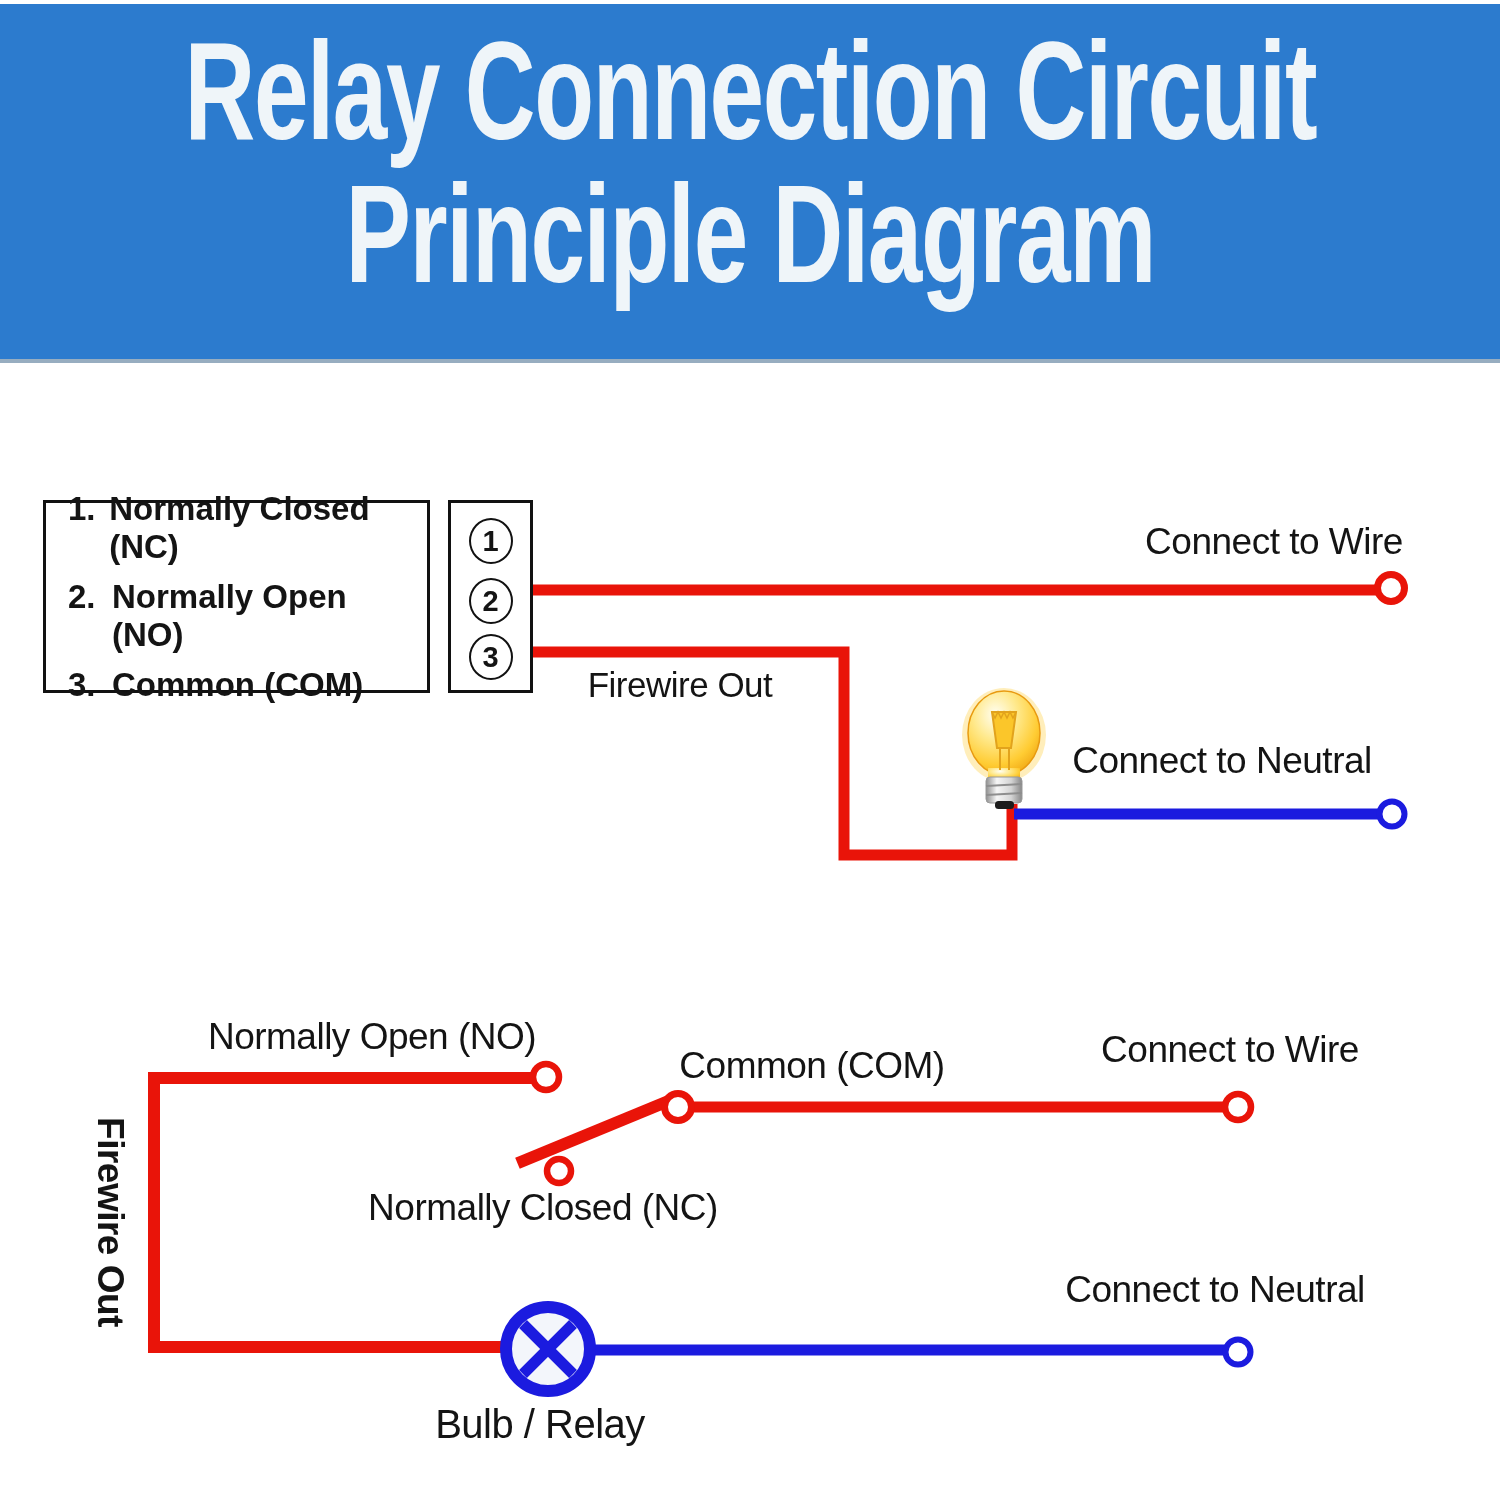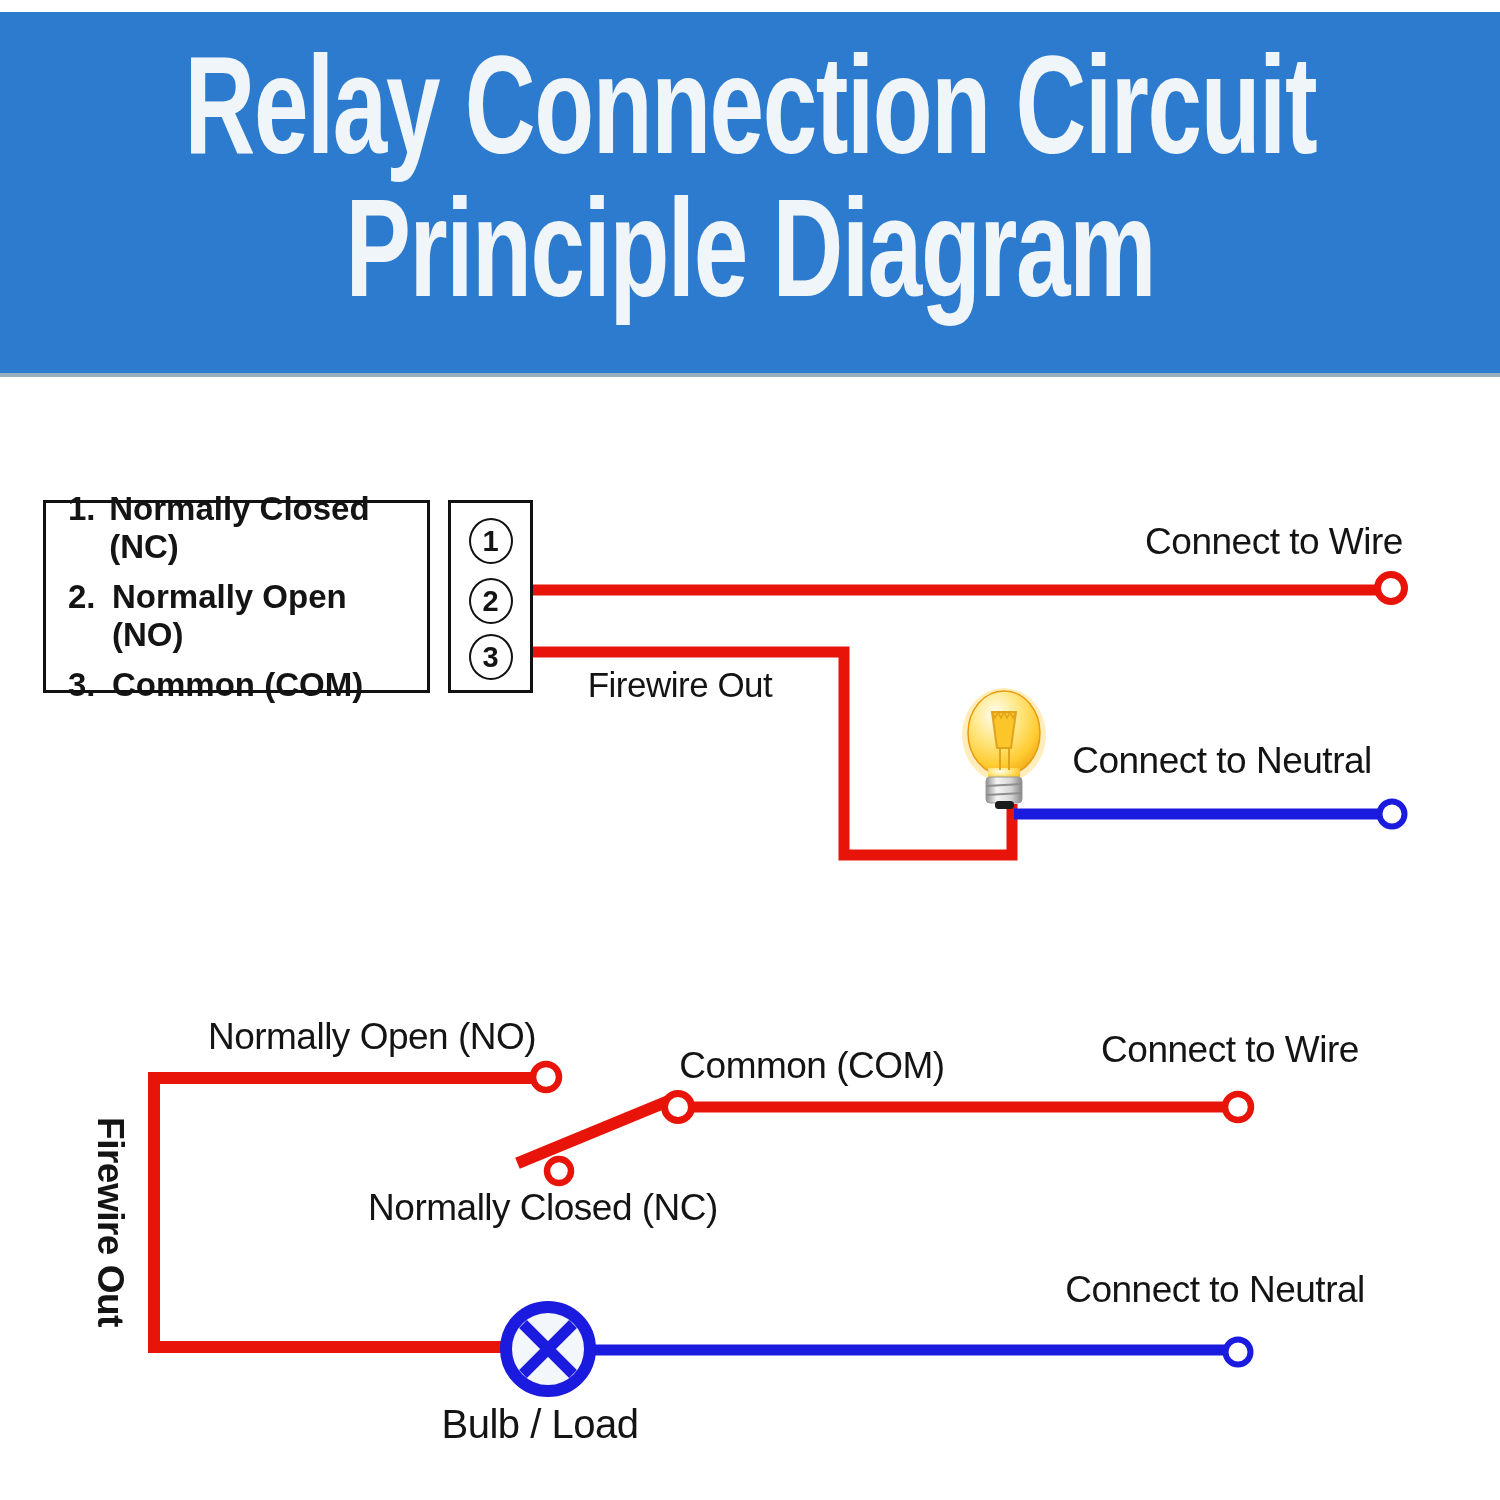--- a/index.html
+++ b/index.html
@@ -2,25 +2,25 @@
 <html style="--banner-blue: #2C7BCE; --title-white: #EFF5F9; --wire-red: #E91409; --wire-blue: #1B1BDF; --label-black: #141414; --bulb-yellow: #FFCC33;"><head>
 <meta charset="utf-8">
 <style>
   html,body{margin:0;padding:0;background:#ffffff;}
   .canvas{
     position:relative;width:1500px;height:1500px;overflow:hidden;
     font-family:"Liberation Sans",sans-serif;background:#ffffff;
   }
   
   .banner{
-    position:absolute;left:0;top:12px;width:1500px;height:339px;
+    position:absolute;left:0;top:4px;width:1500px;height:339px;
     background:var(--banner-blue,#2C7BCE);
     border-bottom:4px solid #97ADC0;
     display:flex;flex-direction:column;align-items:center;justify-content:flex-start;
-    padding-top:22px;box-sizing:content-box;
+    padding-top:16px;box-sizing:content-box;
   }
   .title-line{
     color:var(--title-white,#EFF5F9);
     font-size:140px;font-weight:700;line-height:1.02;white-space:nowrap;
     transform:scaleX(0.70);transform-origin:50% 50%;
     letter-spacing:-2px;
   }
   
   .lbl{
     position:absolute;transform:translate(-50%,-50%);
@@ -144,15 +144,15 @@
   <div class="lbl" style="left:1274px;top:542px;">Connect to Wire</div>
   <div class="lbl" style="left:680px;top:685px;font-size:35px;">Firewire Out</div>
   <div class="lbl" style="left:1222px;top:761px;">Connect to Neutral</div>
 
   <div class="lbl" style="left:372px;top:1037px;">Normally Open (NO)</div>
   <div class="lbl" style="left:812px;top:1066px;">Common (COM)</div>
   <div class="lbl" style="left:1230px;top:1050px;">Connect to Wire</div>
   <div class="lbl" style="left:543px;top:1208px;">Normally Closed (NC)</div>
   <div class="lbl-vert" style="left:110px;top:1222px;">Firewire Out</div>
   <div class="lbl" style="left:1215px;top:1290px;">Connect to Neutral</div>
-  <div class="lbl" style="left:540px;top:1424px;font-size:40px;">Bulb / Load</div>
+  <div class="lbl" style="left:540px;top:1424px;font-size:40px;">Bulb / Relay</div>
 
 </div>
 
 </body></html>

